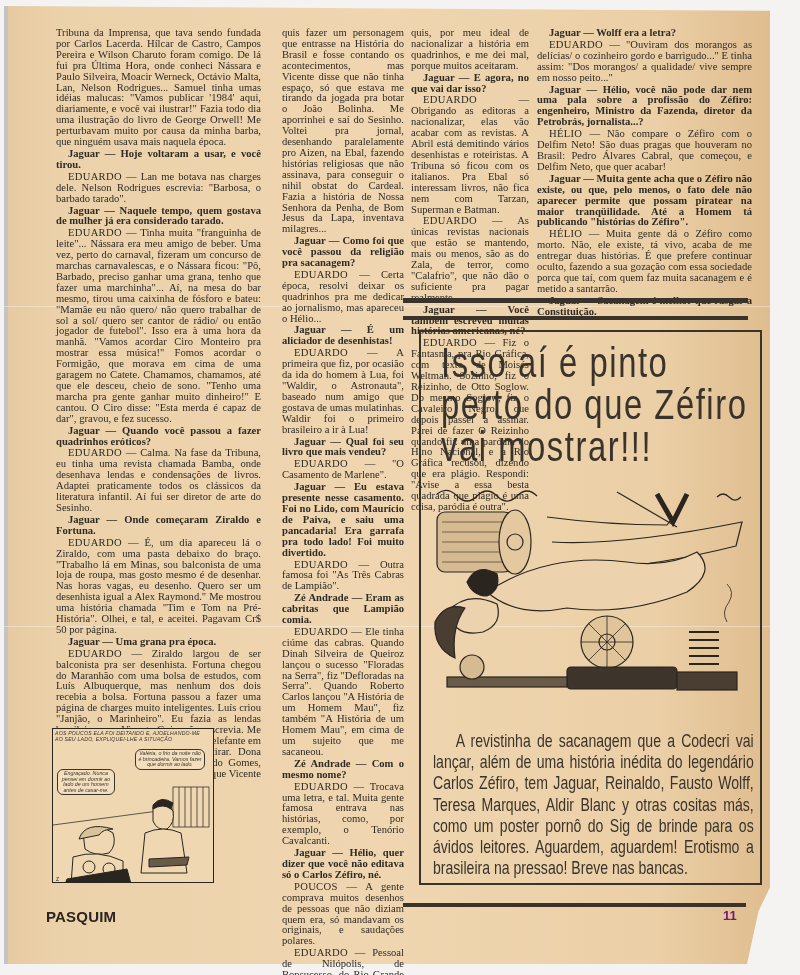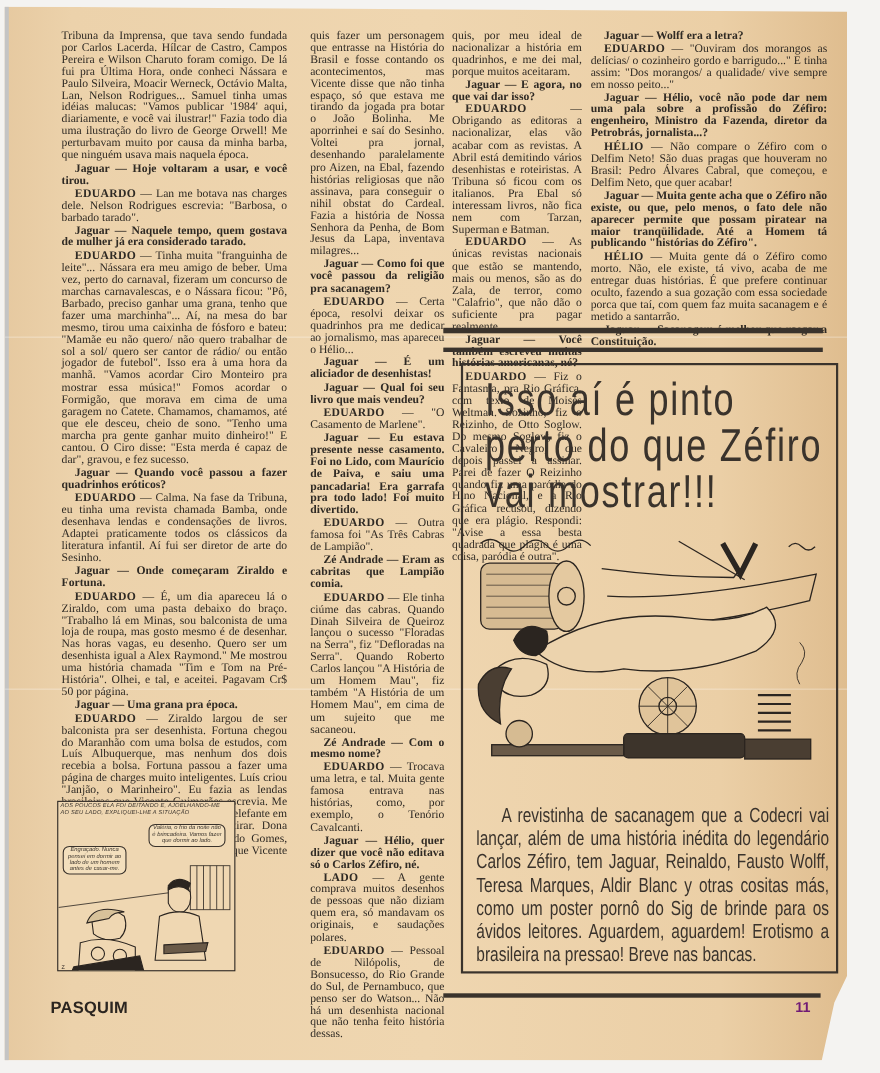--- a/index.html
+++ b/index.html
@@ -19,21 +19,21 @@
     background: rgba(255,255,255,0.35);
   }
   .col {
     position: absolute; font-size: 10.6px; line-height: 10.9px; text-align: justify;
     hyphens: manual; color: #2f2a24;
   }
   .col p { margin-bottom: 1px; }
   .col p.q { font-weight: bold; text-indent: 12px; }
   .col p.a { text-indent: 12px; }
   .col p.cont { text-indent: 0; }
-  .col .sp { font-weight: bold; letter-spacing: 0.3px; }
+  .col .sp { font-weight: normal; letter-spacing: 0.3px; }
   #col1 { left: 56px; top: 28px; width: 205px; }
   #col2 { left: 282px; top: 28px; width: 122px; }
   #col3 { left: 411px; top: 28px; width: 118px; }
   #col4 { left: 537px; top: 28px; width: 215px; }
   .divider { position: absolute; background: #3a332c; }
   .ad-box {
     position: absolute; left: 419px; top: 330px; width: 343px; height: 555px;
     border: 2px solid #3a332c;
   }
   .ad-title {
@@ -126,30 +126,31 @@
     </g>
     <text x="3" y="152" font-size="5" font-family="Liberation Sans, sans-serif" fill="#2b2520">Z</text>
   </svg>
 </div>
 
 <div class="col" id="col2">
   <p class="cont">quis fazer um personagem que entrasse na História do Brasil e fosse contando os acontecimentos, mas Vicente disse que não tinha espaço, só que estava me tirando da jogada pra botar o João Bolinha. Me aporrinhei e saí do Sesinho. Voltei pra jornal, desenhando paralelamente pro Aizen, na Ebal, fazendo histórias religiosas que não assinava, para conseguir o nihil obstat do Cardeal. Fazia a história de Nossa Senhora da Penha, de Bom Jesus da Lapa, inventava milagres...</p>
   <p class="q">Jaguar — Como foi que você passou da religião pra sacanagem?</p>
   <p class="a"><span class="sp">EDUARDO</span><span> — Certa época, resolvi deixar os quadrinhos pra me dedicar ao jornalismo, mas apareceu o Hélio...</span></p>
   <p class="q">Jaguar — É um aliciador de desenhistas!</p>
+  <p class="a"><span class="sp">EDUARDO</span><span> — A primeira que fiz, por ocasião da ida do homem à Lua, foi "Waldir, o Astronauta", baseado num amigo que gostava de umas mulatinhas. Waldir foi o primeiro brasileiro a ir à Lua!</span></p>
   <p class="q">Jaguar — Qual foi seu livro que mais vendeu?</p>
   <p class="a"><span class="sp">EDUARDO</span><span> — "O Casamento de Marlene".</span></p>
   <p class="q">Jaguar — Eu estava presente nesse casamento. Foi no Lido, com Maurício de Paiva, e saiu uma pancadaria! Era garrafa pra todo lado! Foi muito divertido.</p>
   <p class="a"><span class="sp">EDUARDO</span><span> — Outra famosa foi "As Três Cabras de Lampião".</span></p>
   <p class="q">Zé Andrade — Eram as cabritas que Lampião comia.</p>
   <p class="a"><span class="sp">EDUARDO</span><span> — Ele tinha ciúme das cabras. Quando Dinah Silveira de Queiroz lançou o sucesso "Floradas na Serra", fiz "Defloradas na Serra". Quando Roberto Carlos lançou "A História de um Homem Mau", fiz também "A História de um Homem Mau", em cima de um sujeito que me sacaneou.</span></p>
   <p class="q">Zé Andrade — Com o mesmo nome?</p>
   <p class="a"><span class="sp">EDUARDO</span><span> — Trocava uma letra, e tal. Muita gente famosa entrava nas histórias, como, por exemplo, o Tenório Cavalcanti.</span></p>
   <p class="q">Jaguar — Hélio, quer dizer que você não editava só o Carlos Zéfiro, né.</p>
-  <p class="a"><span class="sp">LADO</span><span> — A gente comprava muitos desenhos de pessoas que não diziam quem era, só mandavam os originais, e saudações polares.</span></p>
+  <p class="a"><span class="sp">POUCOS</span><span> — A gente comprava muitos desenhos de pessoas que não diziam quem era, só mandavam os originais, e saudações polares.</span></p>
   <p class="a"><span class="sp">EDUARDO</span><span> — Pessoal de Nilópolis, de Bonsucesso, do Rio Grande do Sul, de Pernambuco, que penso ser do Watson... Não há um desenhista nacional que não tenha feito história dessas.</span></p>
 
 </div>
 
 <div class="col" id="col3">
   <p class="cont">quis, por meu ideal de nacionalizar a história em quadrinhos, e me dei mal, porque muitos aceitaram.</p>
   <p class="q">Jaguar — E agora, no que vai dar isso?</p>
   <p class="a"><span class="sp">EDUARDO</span><span> — Obrigando as editoras a nacionalizar, elas vão acabar com as revistas. A Abril está demitindo vários desenhistas e roteiristas. A Tribuna só ficou com os italianos. Pra Ebal só interessam livros, não fica nem com Tarzan, Superman e Batman.</span></p>
   <p class="a"><span class="sp">EDUARDO</span><span> — As únicas revistas nacionais que estão se mantendo, mais ou menos, são as do Zala, de terror, como "Calafrio", que não dão o suficiente pra pagar realmente.</span></p>
   <p class="q">Jaguar — Você também escreveu muitas histórias americanas, né?</p>

